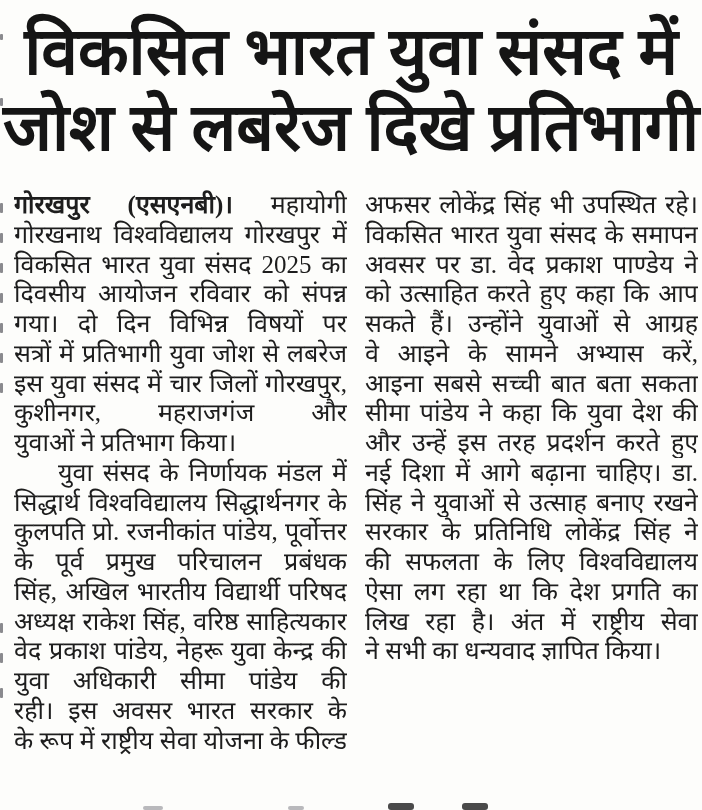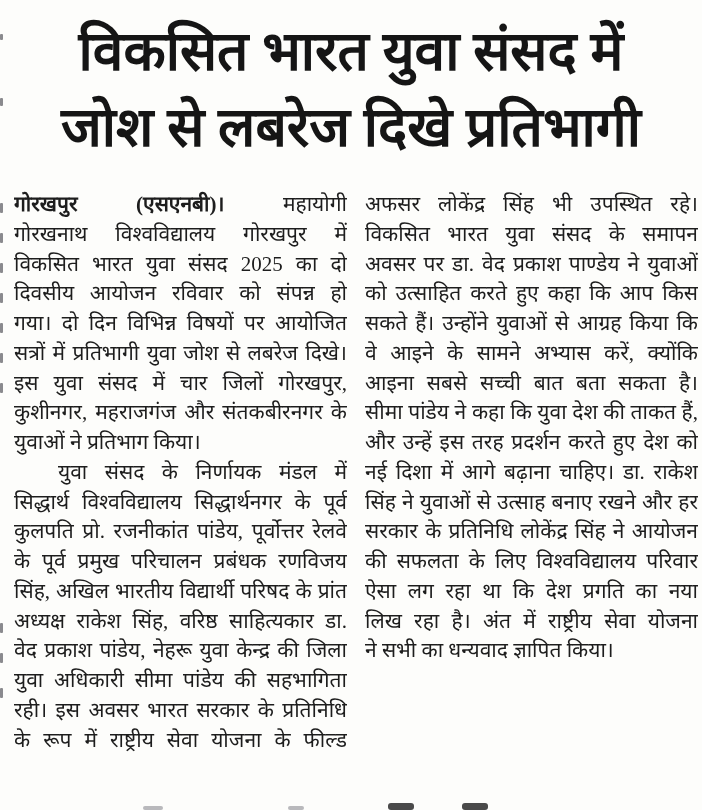--- a/index.html
+++ b/index.html
@@ -12,37 +12,37 @@
     color: #1c1c1c;
   }
   .page { position: absolute; inset: 0; }
 
   
   .headline {
     position: absolute;
     left: 0; right: 0; top: 14px;
     text-align: center;
     font-weight: 700;
-    font-size: 55px;
+    font-size: 66px;
     line-height: 76px;
     color: #151515;
     letter-spacing: 0px;
   }
   .headline .hl-line { display: block; }
 
   
   .body-wrap {
     position: absolute;
     top: 190px; left: 14px; right: 4px; bottom: 0;
     display: flex;
     gap: 18px;
   }
   .col {
     width: 333px;
-    font-size: 21px;
+    font-size: 25px;
     line-height: 29.75px;
     color: #1d1d1d;
   }
   .line {
     height: 29.75px;
     overflow: hidden;
     text-align: justify;
     text-align-last: justify;
     white-space: normal;
   }

